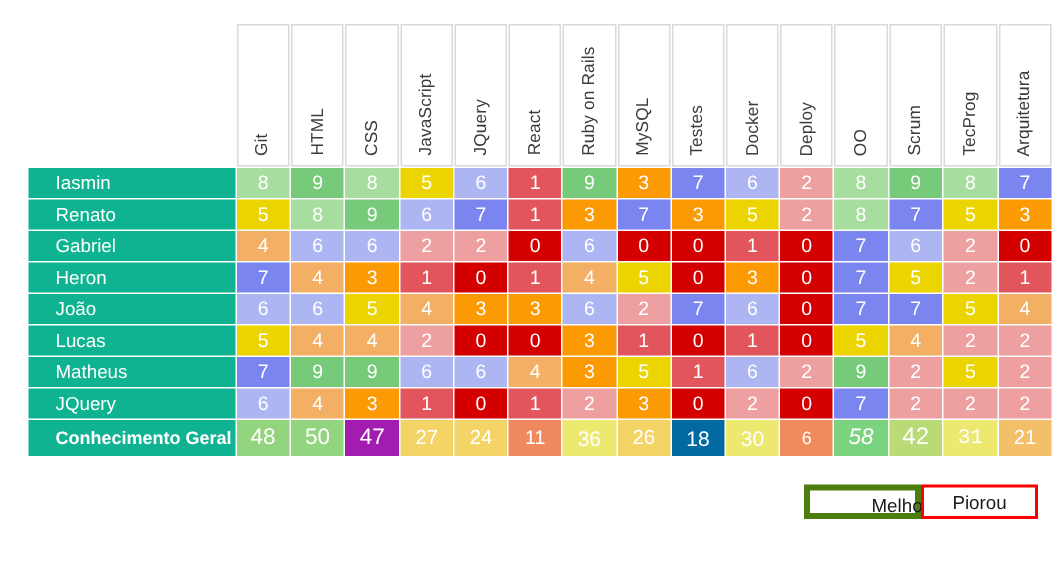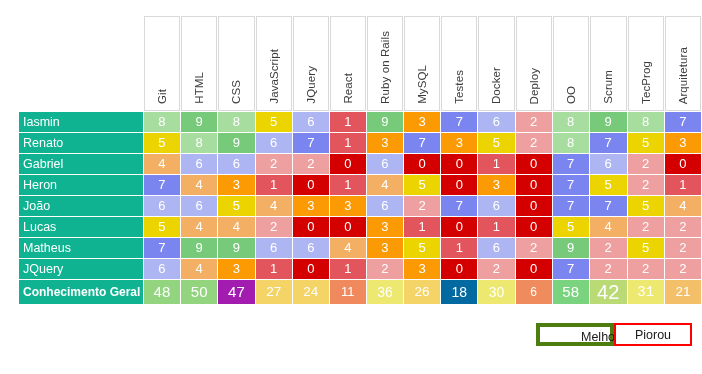--- a/index.html
+++ b/index.html
@@ -65,21 +65,21 @@
     font-family: "Liberation Sans", sans-serif;
   }
 
   
   td.name-cell {
     width: 120px;
     height: 20px;
     background: #10b391;
     color: #ffffff;
     font-size: 12.5px;
-    padding: 0 0 0 4px;
+    padding: 0 0 0 18px;
     white-space: nowrap;
     overflow: hidden;
     border: none;
     line-height: 20px;
   }
   td.name-cell.total-name {
     font-weight: bold;
     font-size: 12px;
     height: 24px;
     line-height: 24px;
@@ -332,22 +332,22 @@
           <td class="val total" style="background: rgb(147, 212, 127); font-size: 15px;">50</td>
           <td class="val total" style="background: #a21caf; font-size: 15px;">47</td>
           <td class="val total" style="background: rgb(244, 212, 103); font-size: 13.5px;">27</td>
           <td class="val total" style="background: rgb(244, 212, 103); font-size: 13.5px;">24</td>
           <td class="val total" style="background: rgb(240, 138, 94); font-size: 13px;">11</td>
           <td class="val total" style="background: rgb(236, 232, 112); font-size: 14px;">36</td>
           <td class="val total" style="background: rgb(244, 212, 103); font-size: 13.5px;">26</td>
           <td class="val total" style="background: #0369a1; font-size: 14px;">18</td>
           <td class="val total" style="background: rgb(236, 232, 112); font-size: 14px;">30</td>
           <td class="val total" style="background: rgb(239, 139, 93); font-size: 12px;">6</td>
-          <td class="val total" style="background: rgb(122, 211, 126); font-size: 15px;">58</td>
-          <td class="val total" style="background: rgb(186, 218, 117); font-size: 20px;">42</td>
+          <td class="val total" style="background: rgb(122, 211, 126); font-size: 15px; font-style: italic;">58</td>
+          <td class="val total" style="background: rgb(186, 218, 117); font-size: 16px;">42</td>
           <td class="val total" style="background: rgb(236, 232, 112); font-size: 14px; font-family: Liberation Mono, monospace;">31</td>
           <td class="val total" style="background: rgb(243, 191, 105); font-size: 13.5px;">21</td>
         </tr>
       </tbody>
   </table>
 
   <div id="legend">
     <div class="legend-btn improved">Melhorou</div>
     <div class="legend-btn worsened">Piorou</div>
   </div>

